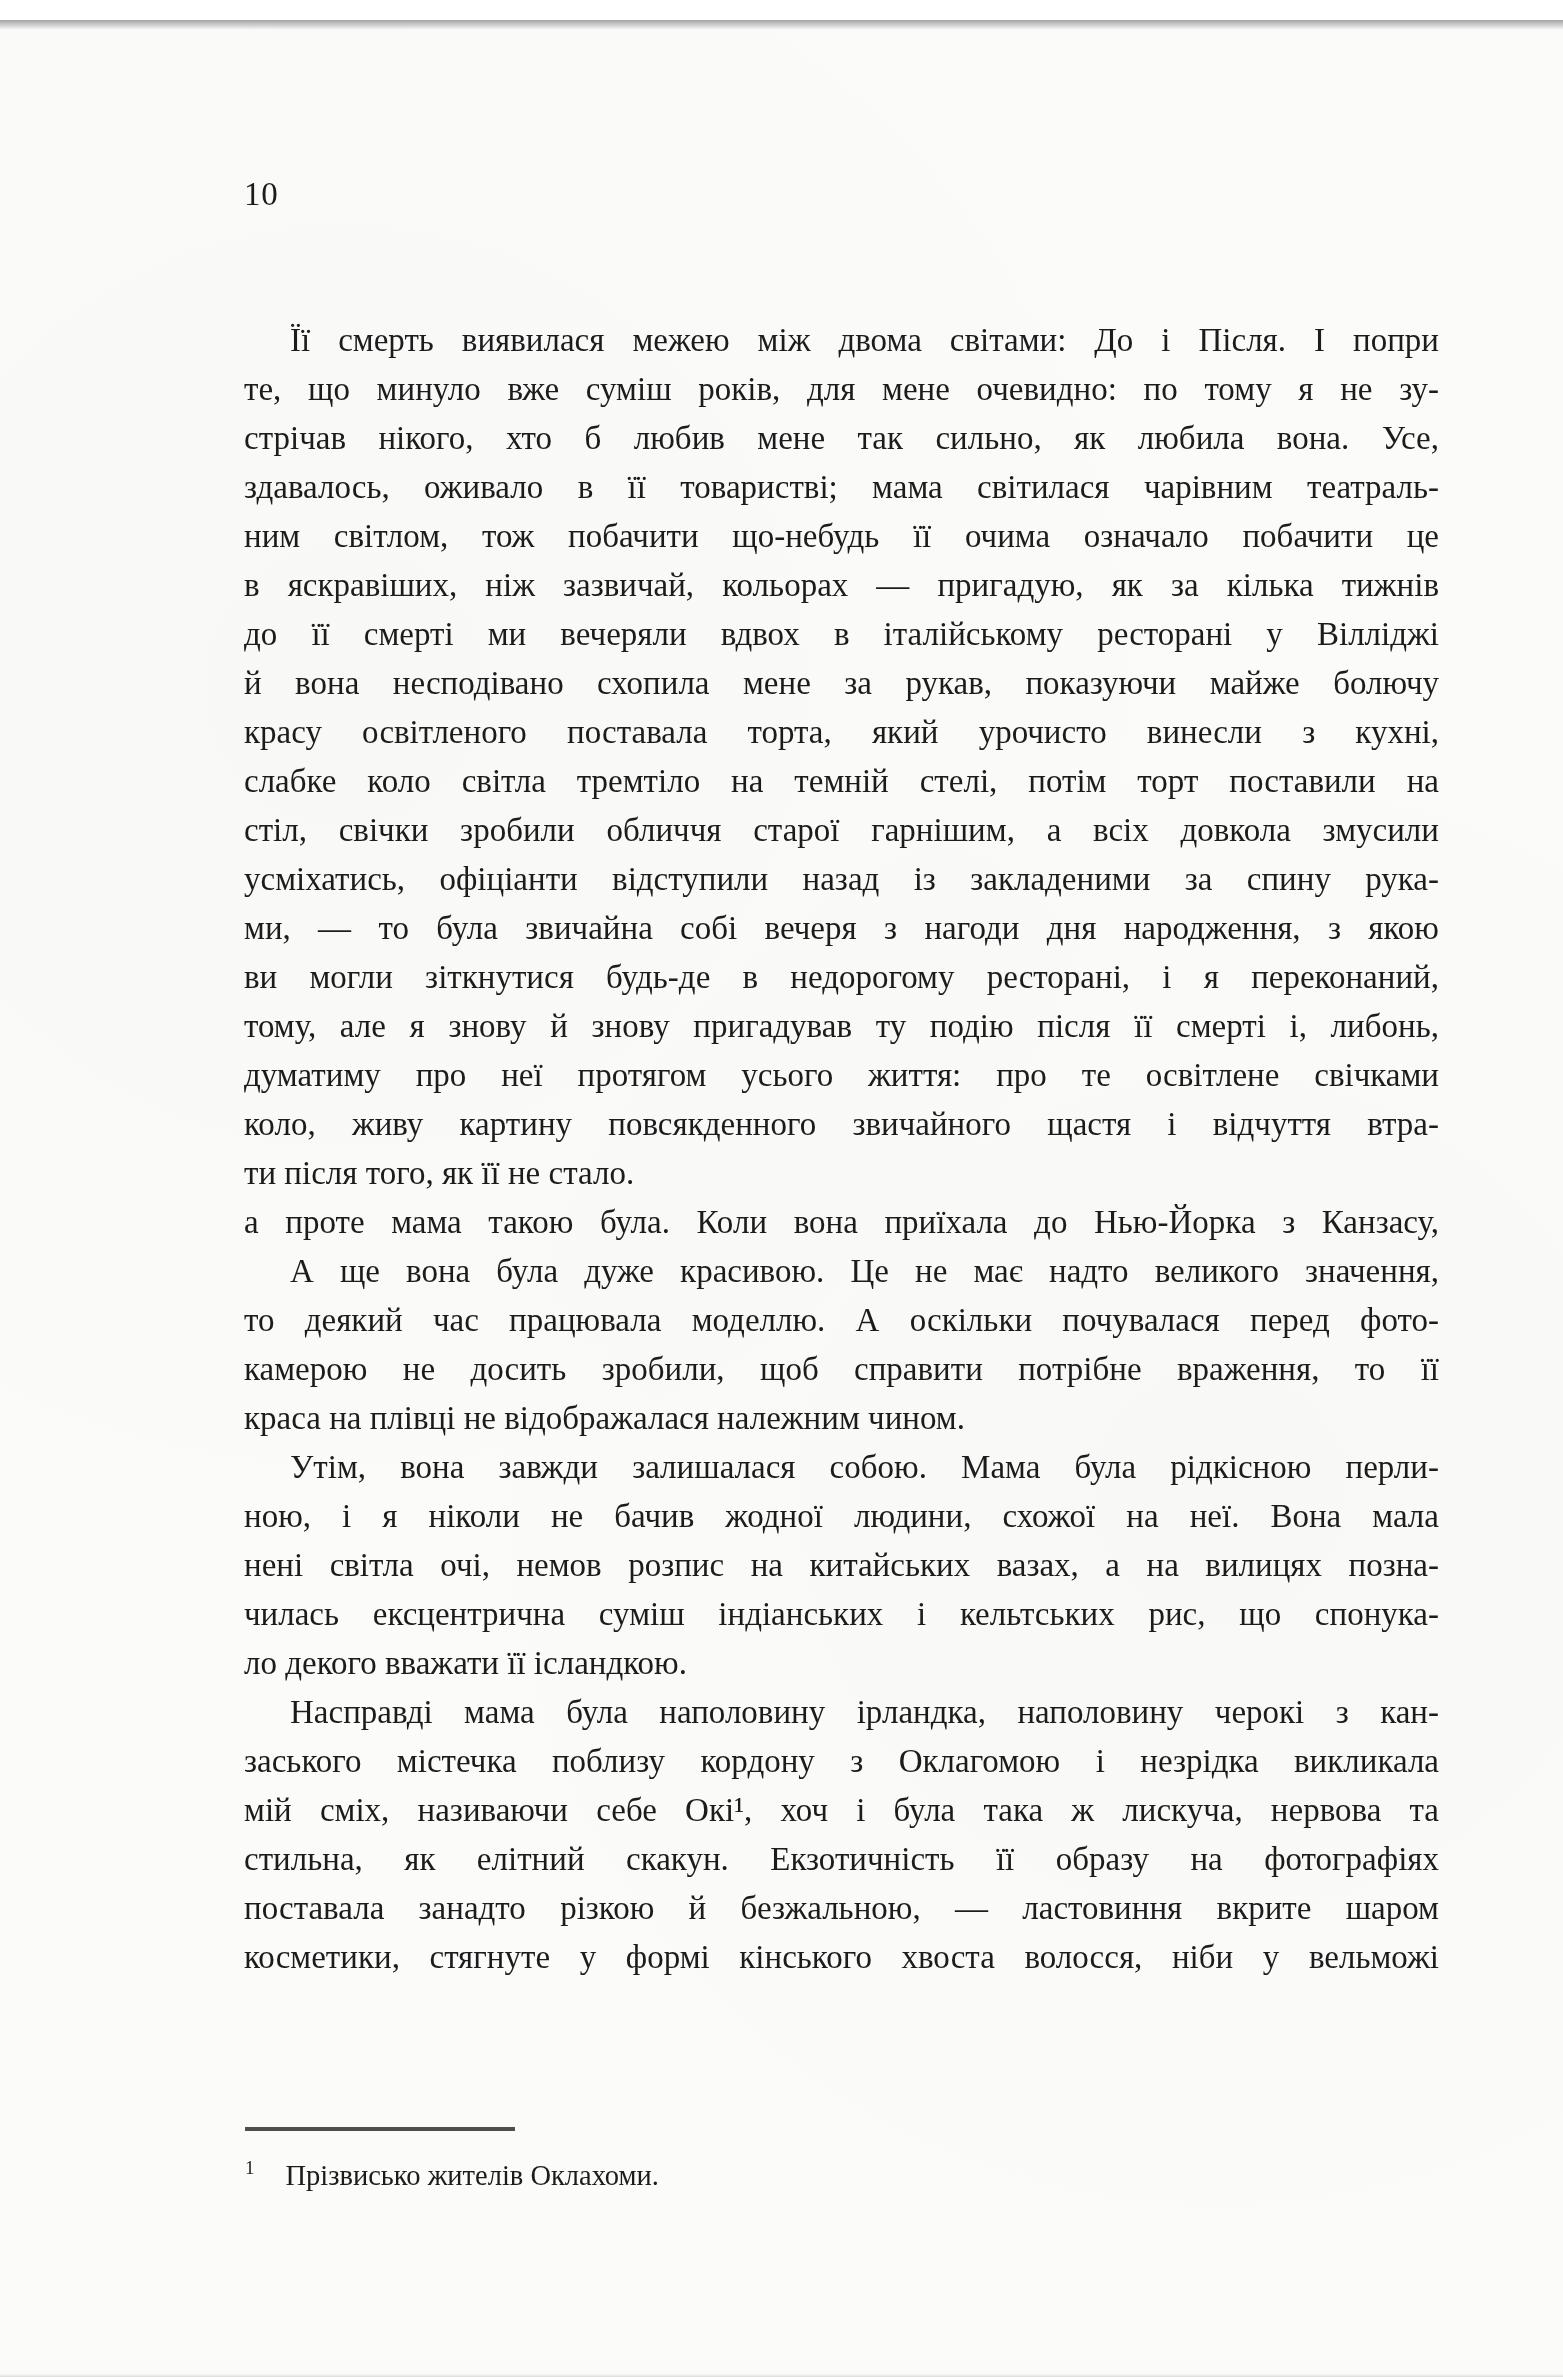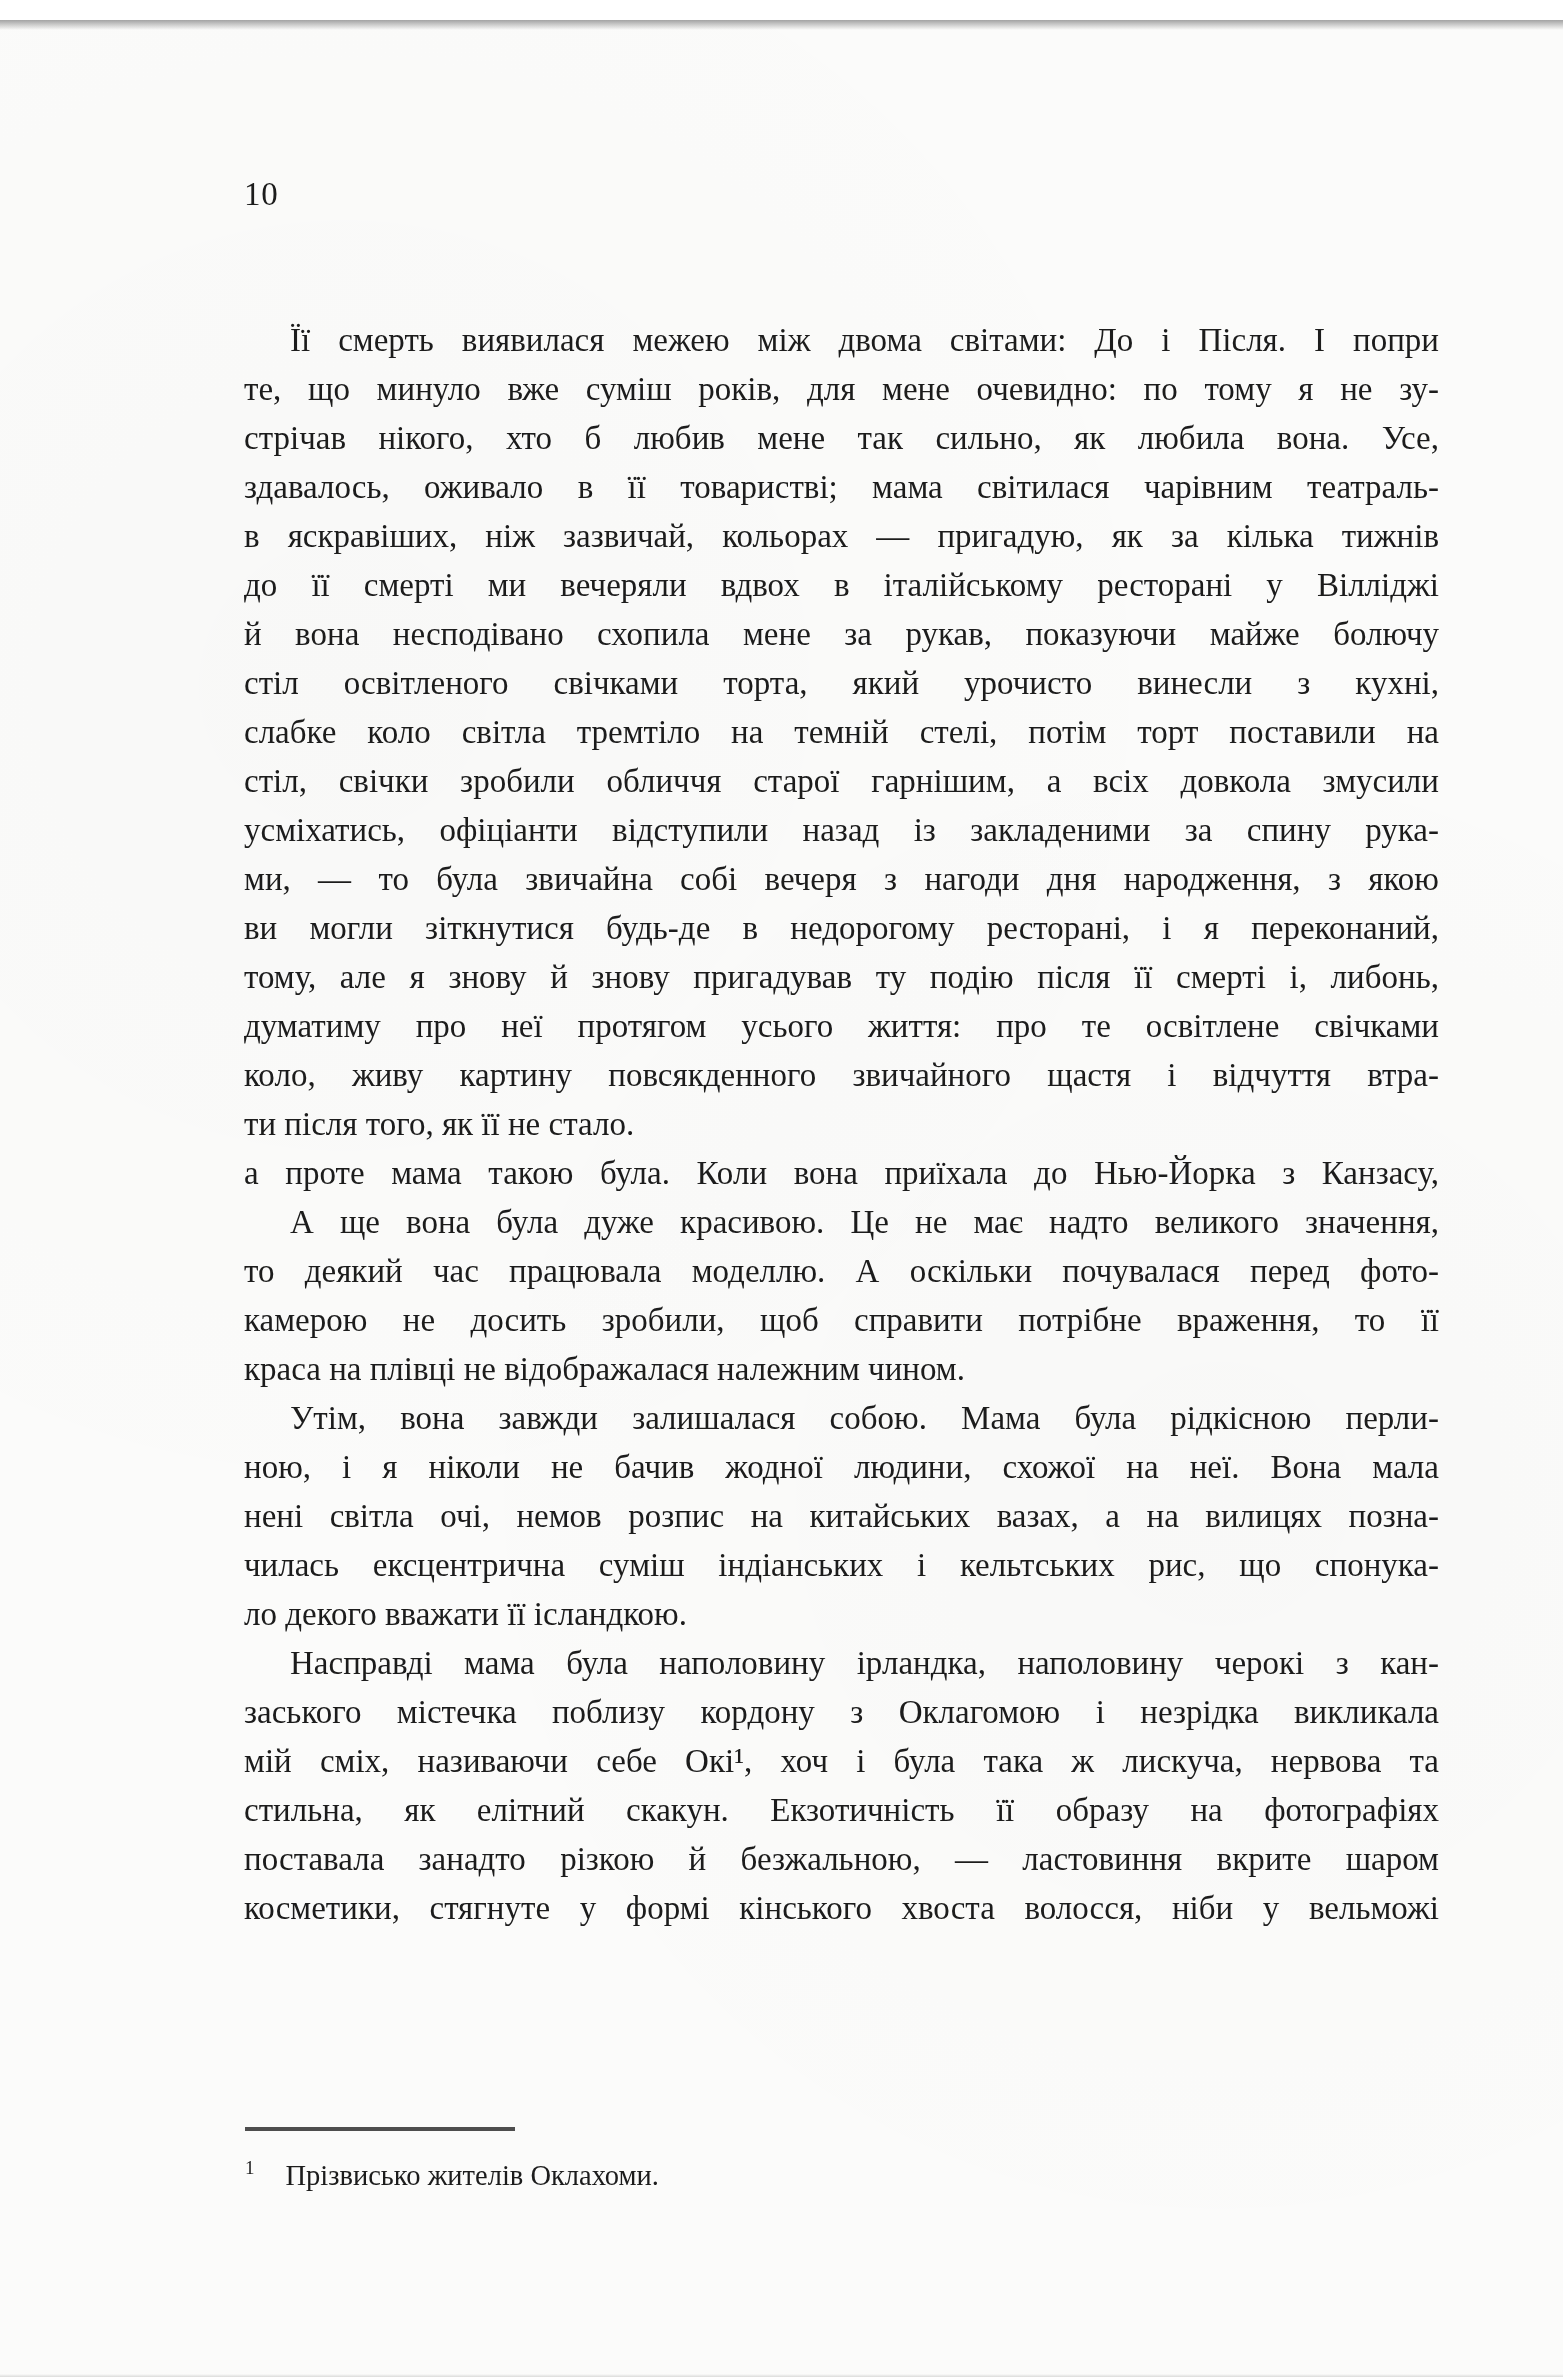--- a/index.html
+++ b/index.html
@@ -84,24 +84,25 @@
 <div class="page">
   <div class="scan-edge-top"></div>
 
   <div class="page-number">10</div>
 
   <div class="text-block">
       <div class="line indent">Її смерть виявилася межею між двома світами: До і Після. І попри</div>
       <div class="line">те, що минуло вже суміш років, для мене очевидно: по тому я не зу-</div>
       <div class="line">стрічав нікого, хто б любив мене так сильно, як любила вона. Усе,</div>
       <div class="line">здавалось, оживало в її товаристві; мама світилася чарівним театраль-</div>
+      <div class="line">ним світлом, тож побачити що-небудь її очима означало побачити це</div>
       <div class="line">в яскравіших, ніж зазвичай, кольорах — пригадую, як за кілька тижнів</div>
       <div class="line">до її смерті ми вечеряли вдвох в італійському ресторані у Вілліджі</div>
       <div class="line">й вона несподівано схопила мене за рукав, показуючи майже болючу</div>
-      <div class="line">стіл освітленого свічками торта, який урочисто винесли з кухні,</div>
+      <div class="line">красу освітленого поставала торта, який урочисто винесли з кухні,</div>
       <div class="line">слабке коло світла тремтіло на темній стелі, потім торт поставили на</div>
       <div class="line">стіл, свічки зробили обличчя старої гарнішим, а всіх довкола змусили</div>
       <div class="line">усміхатись, офіціанти відступили назад із закладеними за спину рука-</div>
       <div class="line">ми, — то була звичайна собі вечеря з нагоди дня народження, з якою</div>
       <div class="line">ви могли зіткнутися будь-де в недорогому ресторані, і я переконаний,</div>
       <div class="line">тому, але я знову й знову пригадував ту подію після її смерті і, либонь,</div>
       <div class="line">думатиму про неї протягом усього життя: про те освітлене свічками</div>
       <div class="line">коло, живу картину повсякденного звичайного щастя і відчуття втра-</div>
       <div class="line final">ти після того, як її не стало.</div>
       <div class="line">а проте мама такою була. Коли вона приїхала до Нью-Йорка з Канзасу,</div>

